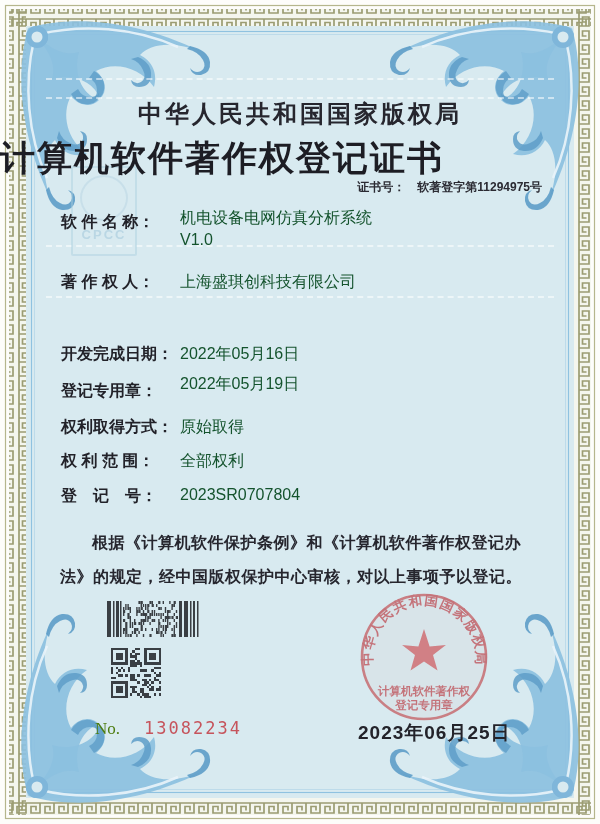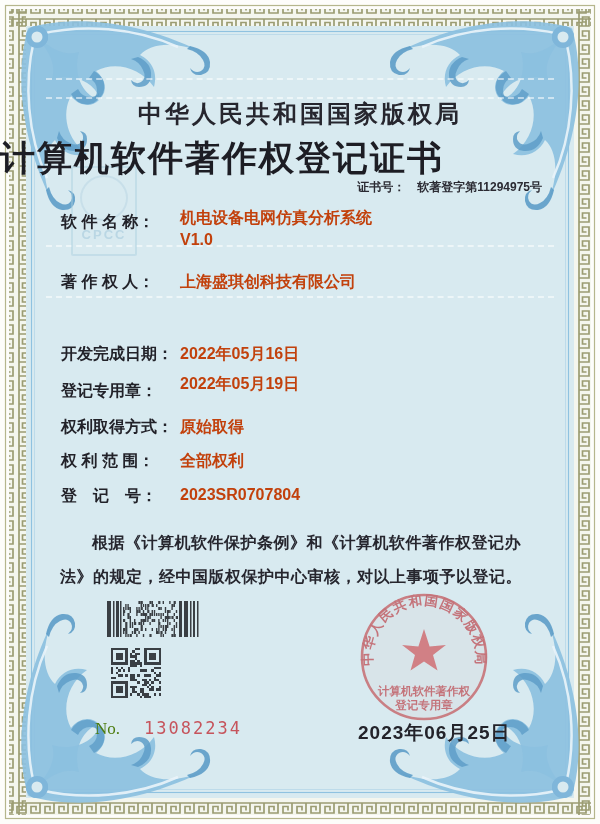--- a/index.html
+++ b/index.html
@@ -25,21 +25,21 @@
     top:98px; left:0; width:600px; text-align:center;
     font-size:24px; font-weight:bold; letter-spacing:3px; color:#26262e;
   }
   .cert-title {
     top:135px; left:0; width:600px; text-align:left;
     font-size:35px; font-weight:bold; letter-spacing:2px; color:#1d1d24;
   }
   .cert-no { top:179px; right:58px; font-size:12px; font-weight:bold; color:#2a2a32;margin-left:24px; }
   .cert-no .val { margin-left:12px; }
   .field-label { left:61px; font-size:16px; font-weight:bold; color:#222229; }
-  .field-value { left:180px; font-size:16px; font-weight:bold; color:#c2410c; }
+  .field-value { left:180px; font-size:16px; font-weight:normal; color:#14532d; }
   .statement {
     position:absolute; left:60px; top:526px; width:482px;
     font-size:16px; font-weight:600; line-height:34px;
     text-indent:2em; letter-spacing:0.5px; color:#26262e; white-space:normal;font-family:Liberation Serif, serif;
   }
   .serial { position:absolute; left:95px; top:718px; font-size:17px; }
   .serial .prefix { font-family:"Liberation Serif", serif; color:#4d7c0f; }
   .serial .num {
     font-family:"DejaVu Sans Mono", monospace;
     color:#c6545c; letter-spacing:2px; margin-left:24px;

